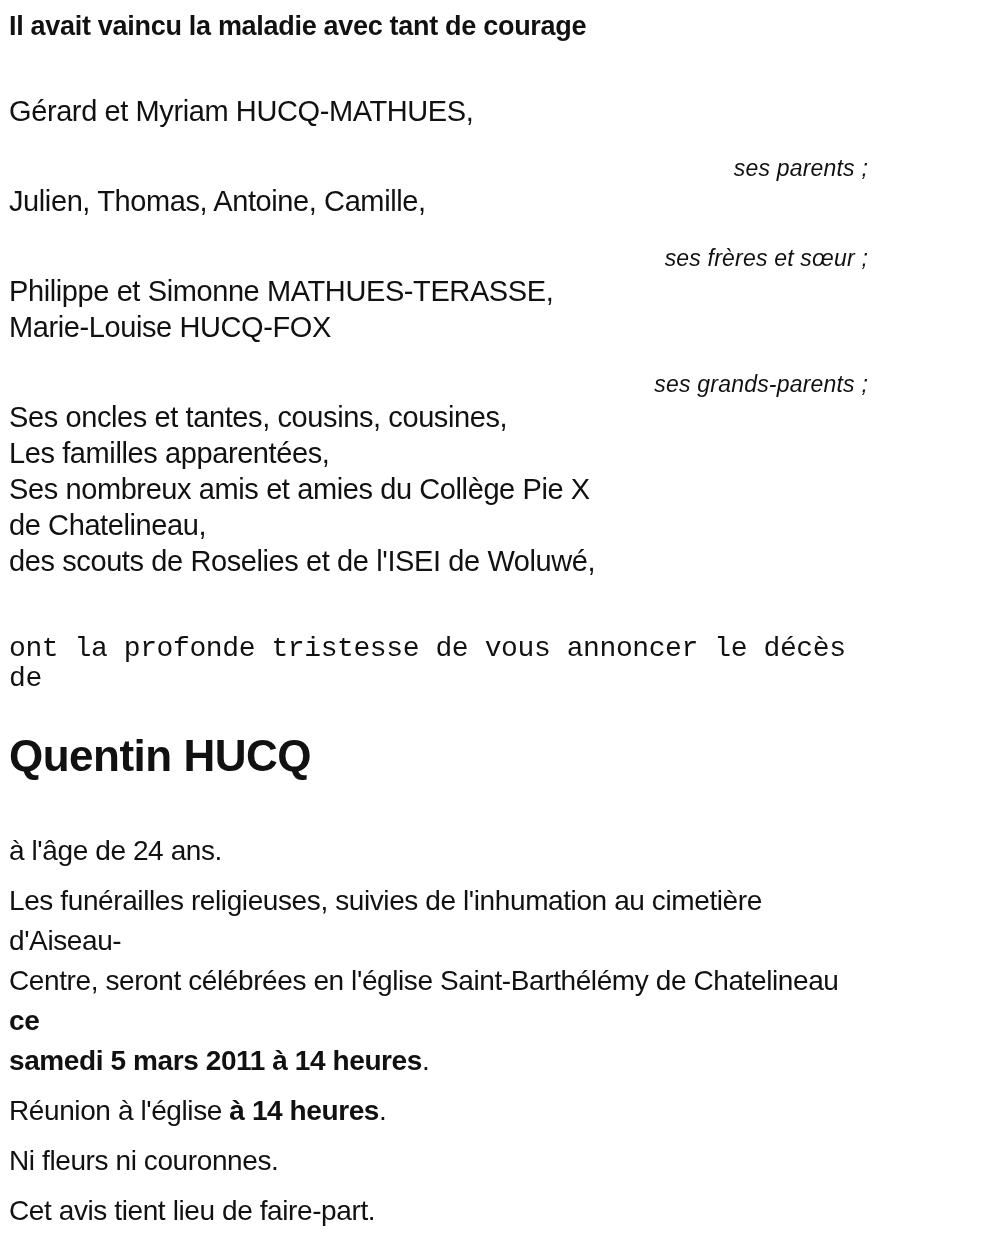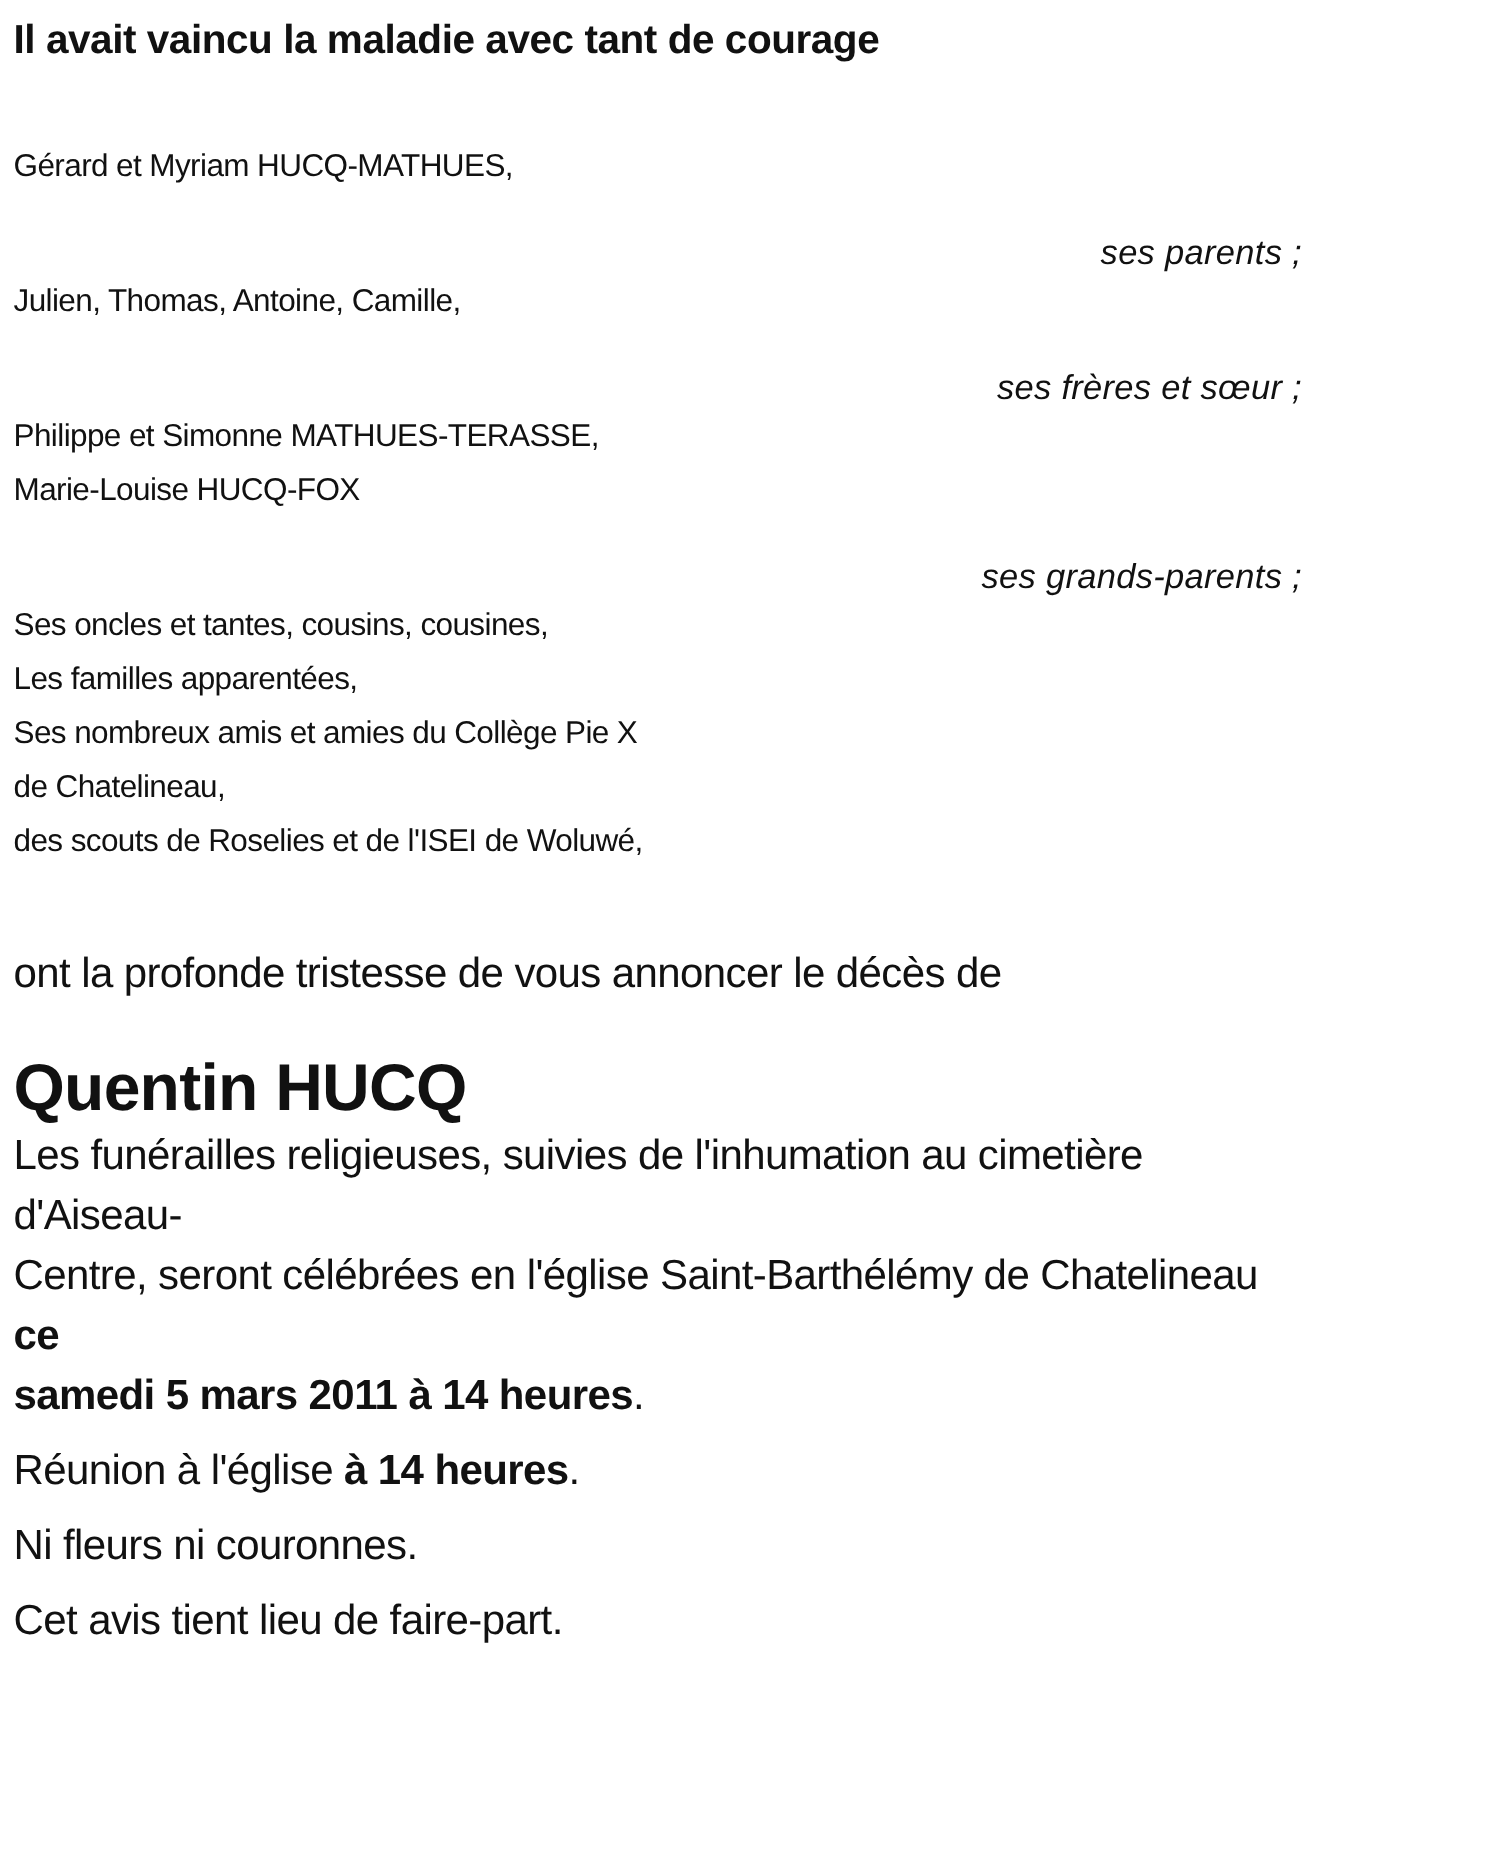--- a/index.html
+++ b/index.html
@@ -27,38 +27,39 @@
     font-size: 27px;
     line-height: 28px;
     margin: 0 0 22px 0;
     letter-spacing: -0.3px;
   }
   
   .family {
     margin-top: 53px;
   }
   .family-name {
-    font-size: 21px;
+    font-size: 29px;
     line-height: 36px;
     letter-spacing: -0.4px;
   }
   .family-relation {
     font-size: 23px;
     line-height: 30px;
     font-style: italic;
     text-align: right;
     letter-spacing: 0.2px;
     margin-top: 24px;
   }
   
   .announcement {
     margin-top: 55px;
     font-size: 28px;
     line-height: 30px;
     letter-spacing: -0.4px;
+    font-family: Liberation Mono, monospace;
   }
   
   .deceased-name {
     margin: 38px 0 0 0;
     font-size: 44px;
     line-height: 48px;
     font-weight: bold;
     letter-spacing: -0.5px;
   }
   
@@ -92,20 +93,21 @@
     <div class="family-name">Les familles apparentées,</div>
     <div class="family-name">Ses nombreux amis et amies du Collège Pie X</div>
     <div class="family-name">de Chatelineau,</div>
     <div class="family-name">des scouts de Roselies et de l'ISEI de Woluwé,</div>
   </div>
 
   <div class="announcement">ont la profonde tristesse de vous annoncer le décès de</div>
 
   <h1 class="deceased-name">Quentin HUCQ</h1>
 
+  <div class="para first-after-name">à l'âge de 24 ans.</div>
 
   <div class="para">
     <div><span>Les funérailles religieuses, suivies de l'inhumation au cimetière d'Aiseau-</span></div>
     <div><span>Centre, seront célébrées en l'église Saint-Barthélémy de Chatelineau </span><span class="bold">ce</span></div>
     <div><span class="bold">samedi 5 mars 2011 à 14 heures</span><span>.</span></div>
   </div>
 
   <div class="para">
     <span>Réunion à l'église </span><span class="bold">à 14 heures</span><span>.</span>
   </div>

